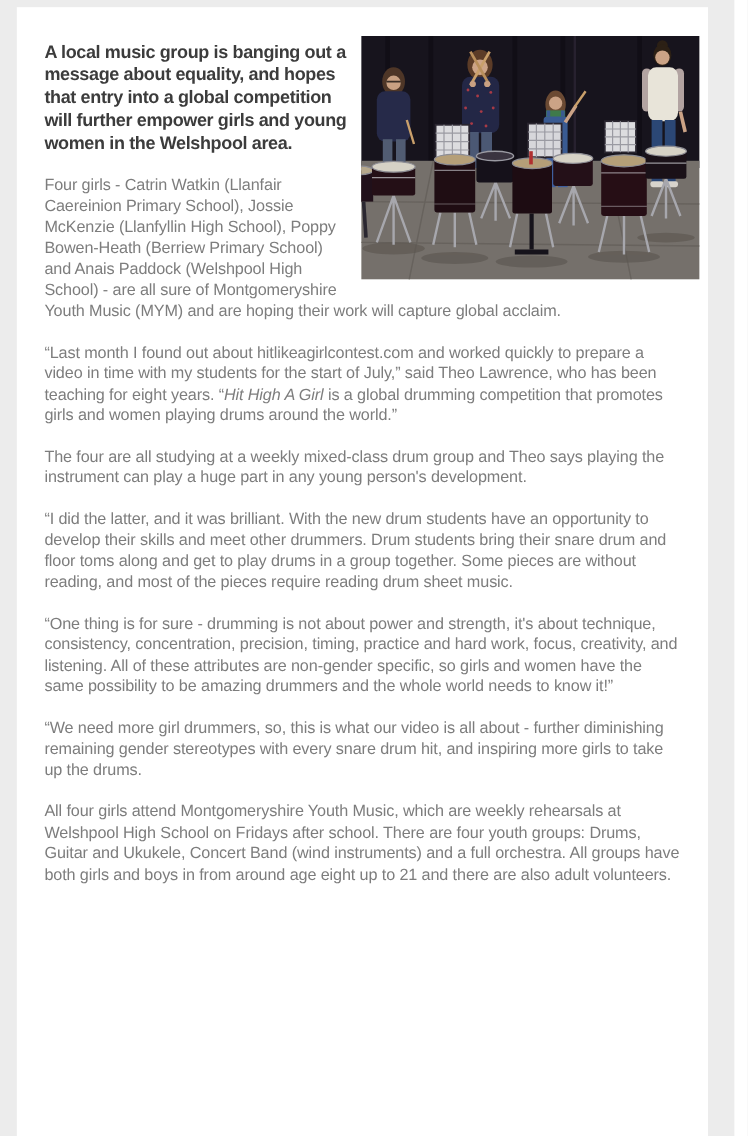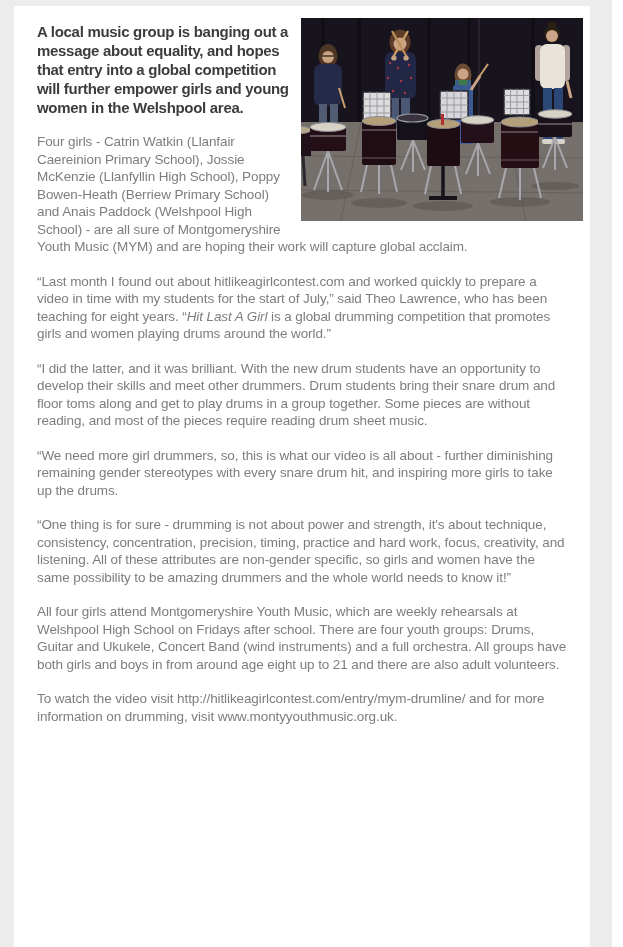--- a/index.html
+++ b/index.html
@@ -3,21 +3,21 @@
 <meta charset="utf-8">
 <style>
   html,body{margin:0;padding:0;background:#ffffff;}
   .canvas{
     position:relative;width:623px;height:947px;background:#ececec;
     overflow:hidden;font-family:"Liberation Sans",sans-serif;
   }
   .right-white-strip{position:absolute;top:0;right:0;width:11px;height:100%;background:#ffffff;}
   .content{
     position:absolute;left:14px;top:6px;width:576px;height:941px;
-    background:#ffffff;box-sizing:border-box;padding:16px 23px 0 23px;
+    background:#ffffff;box-sizing:border-box;padding:28px 23px 0 23px;
   }
   .photo-figure{
     float:right;width:282px;height:203px;margin:-4px -16px 12px 9px;
     padding:0;border:0;
   }
   .photo-figure svg{display:block;}
   .lede{
     margin:0 0 16px 0;font-size:15px;line-height:19px;font-weight:bold;
     letter-spacing:-0.3px;color:var(--lede-color,#3c3c3c);
   }
@@ -200,22 +200,22 @@
             <line x1="237" y1="106" x2="271" y2="106" stroke="#cfcfd4" stroke-width="1" opacity="0.7"></line>
           </g>
         </g>
       </svg>
     </figure>
 
     <p class="lede">A local music group is banging out a message about equality, and hopes that entry into a global competition will further empower girls and young women in the Welshpool area.</p>
 
     <div id="article-body">
         <p class="body-para"><span>Four girls - Catrin Watkin (Llanfair Caereinion Primary School), Jossie McKenzie (Llanfyllin High School), Poppy Bowen-Heath (Berriew Primary School) and Anais Paddock (Welshpool High School) - are all sure of Montgomeryshire Youth Music (MYM) and are hoping their work will capture global acclaim.</span></p>
-        <p class="body-para"><span>“Last month I found out about hitlikeagirlcontest.com and worked quickly to prepare a video in time with my students for the start of July,” said Theo Lawrence, who has been teaching for eight years. “</span><span class="it">Hit Last A Girl</span><span> is a global drumming competition that promotes girls and women playing drums around the world.”</span></p>
+        <p class="body-para"><span>“Last month I found out about hitlikeagirlcontest.com and worked quickly to prepare a video in time with my students for the start of July,” said Theo Lawrence, who has been teaching for eight years. “</span><span class="it">Hit High A Girl</span><span> is a global drumming competition that promotes girls and women playing drums around the world.”</span></p>
+        <p class="body-para"><span>The four are all studying at a weekly mixed-class drum group and Theo says playing the instrument can play a huge part in any young person's development.</span></p>
         <p class="body-para"><span>“I did the latter, and it was brilliant. With the new drum students have an opportunity to develop their skills and meet other drummers. Drum students bring their snare drum and floor toms along and get to play drums in a group together. Some pieces are without reading, and most of the pieces require reading drum sheet music.</span></p>
+        <p class="body-para"><span>“One thing is for sure - drumming is not about power and strength, it's about technique, consistency, concentration, precision, timing, practice and hard work, focus, creativity, and listening. All of these attributes are non-gender specific, so girls and women have the same possibility to be amazing drummers and the whole world needs to know it!”</span></p>
         <p class="body-para"><span>“We need more girl drummers, so, this is what our video is all about - further diminishing remaining gender stereotypes with every snare drum hit, and inspiring more girls to take up the drums.</span></p>
-        <p class="body-para"><span>“One thing is for sure - drumming is not about power and strength, it's about technique, consistency, concentration, precision, timing, practice and hard work, focus, creativity, and listening. All of these attributes are non-gender specific, so girls and women have the same possibility to be amazing drummers and the whole world needs to know it!”</span></p>
         <p class="body-para"><span>All four girls attend Montgomeryshire Youth Music, which are weekly rehearsals at Welshpool High School on Fridays after school. There are four youth groups: Drums, Guitar and Ukukele, Concert Band (wind instruments) and a full orchestra. All groups have both girls and boys in from around age eight up to 21 and there are also adult volunteers.</span></p>
-        <p class="body-para"><span>To watch the video visit </span><span class="lnk">http://hitlikeagirlcontest.com/entry/mym-drumline/</span><span> and for more information on drumming, visit </span><span class="lnk">www.montyyouthmusic.org.uk</span><span>.</span></p>
       </div>
 
   </div>
 </div>
 
 </body></html>

